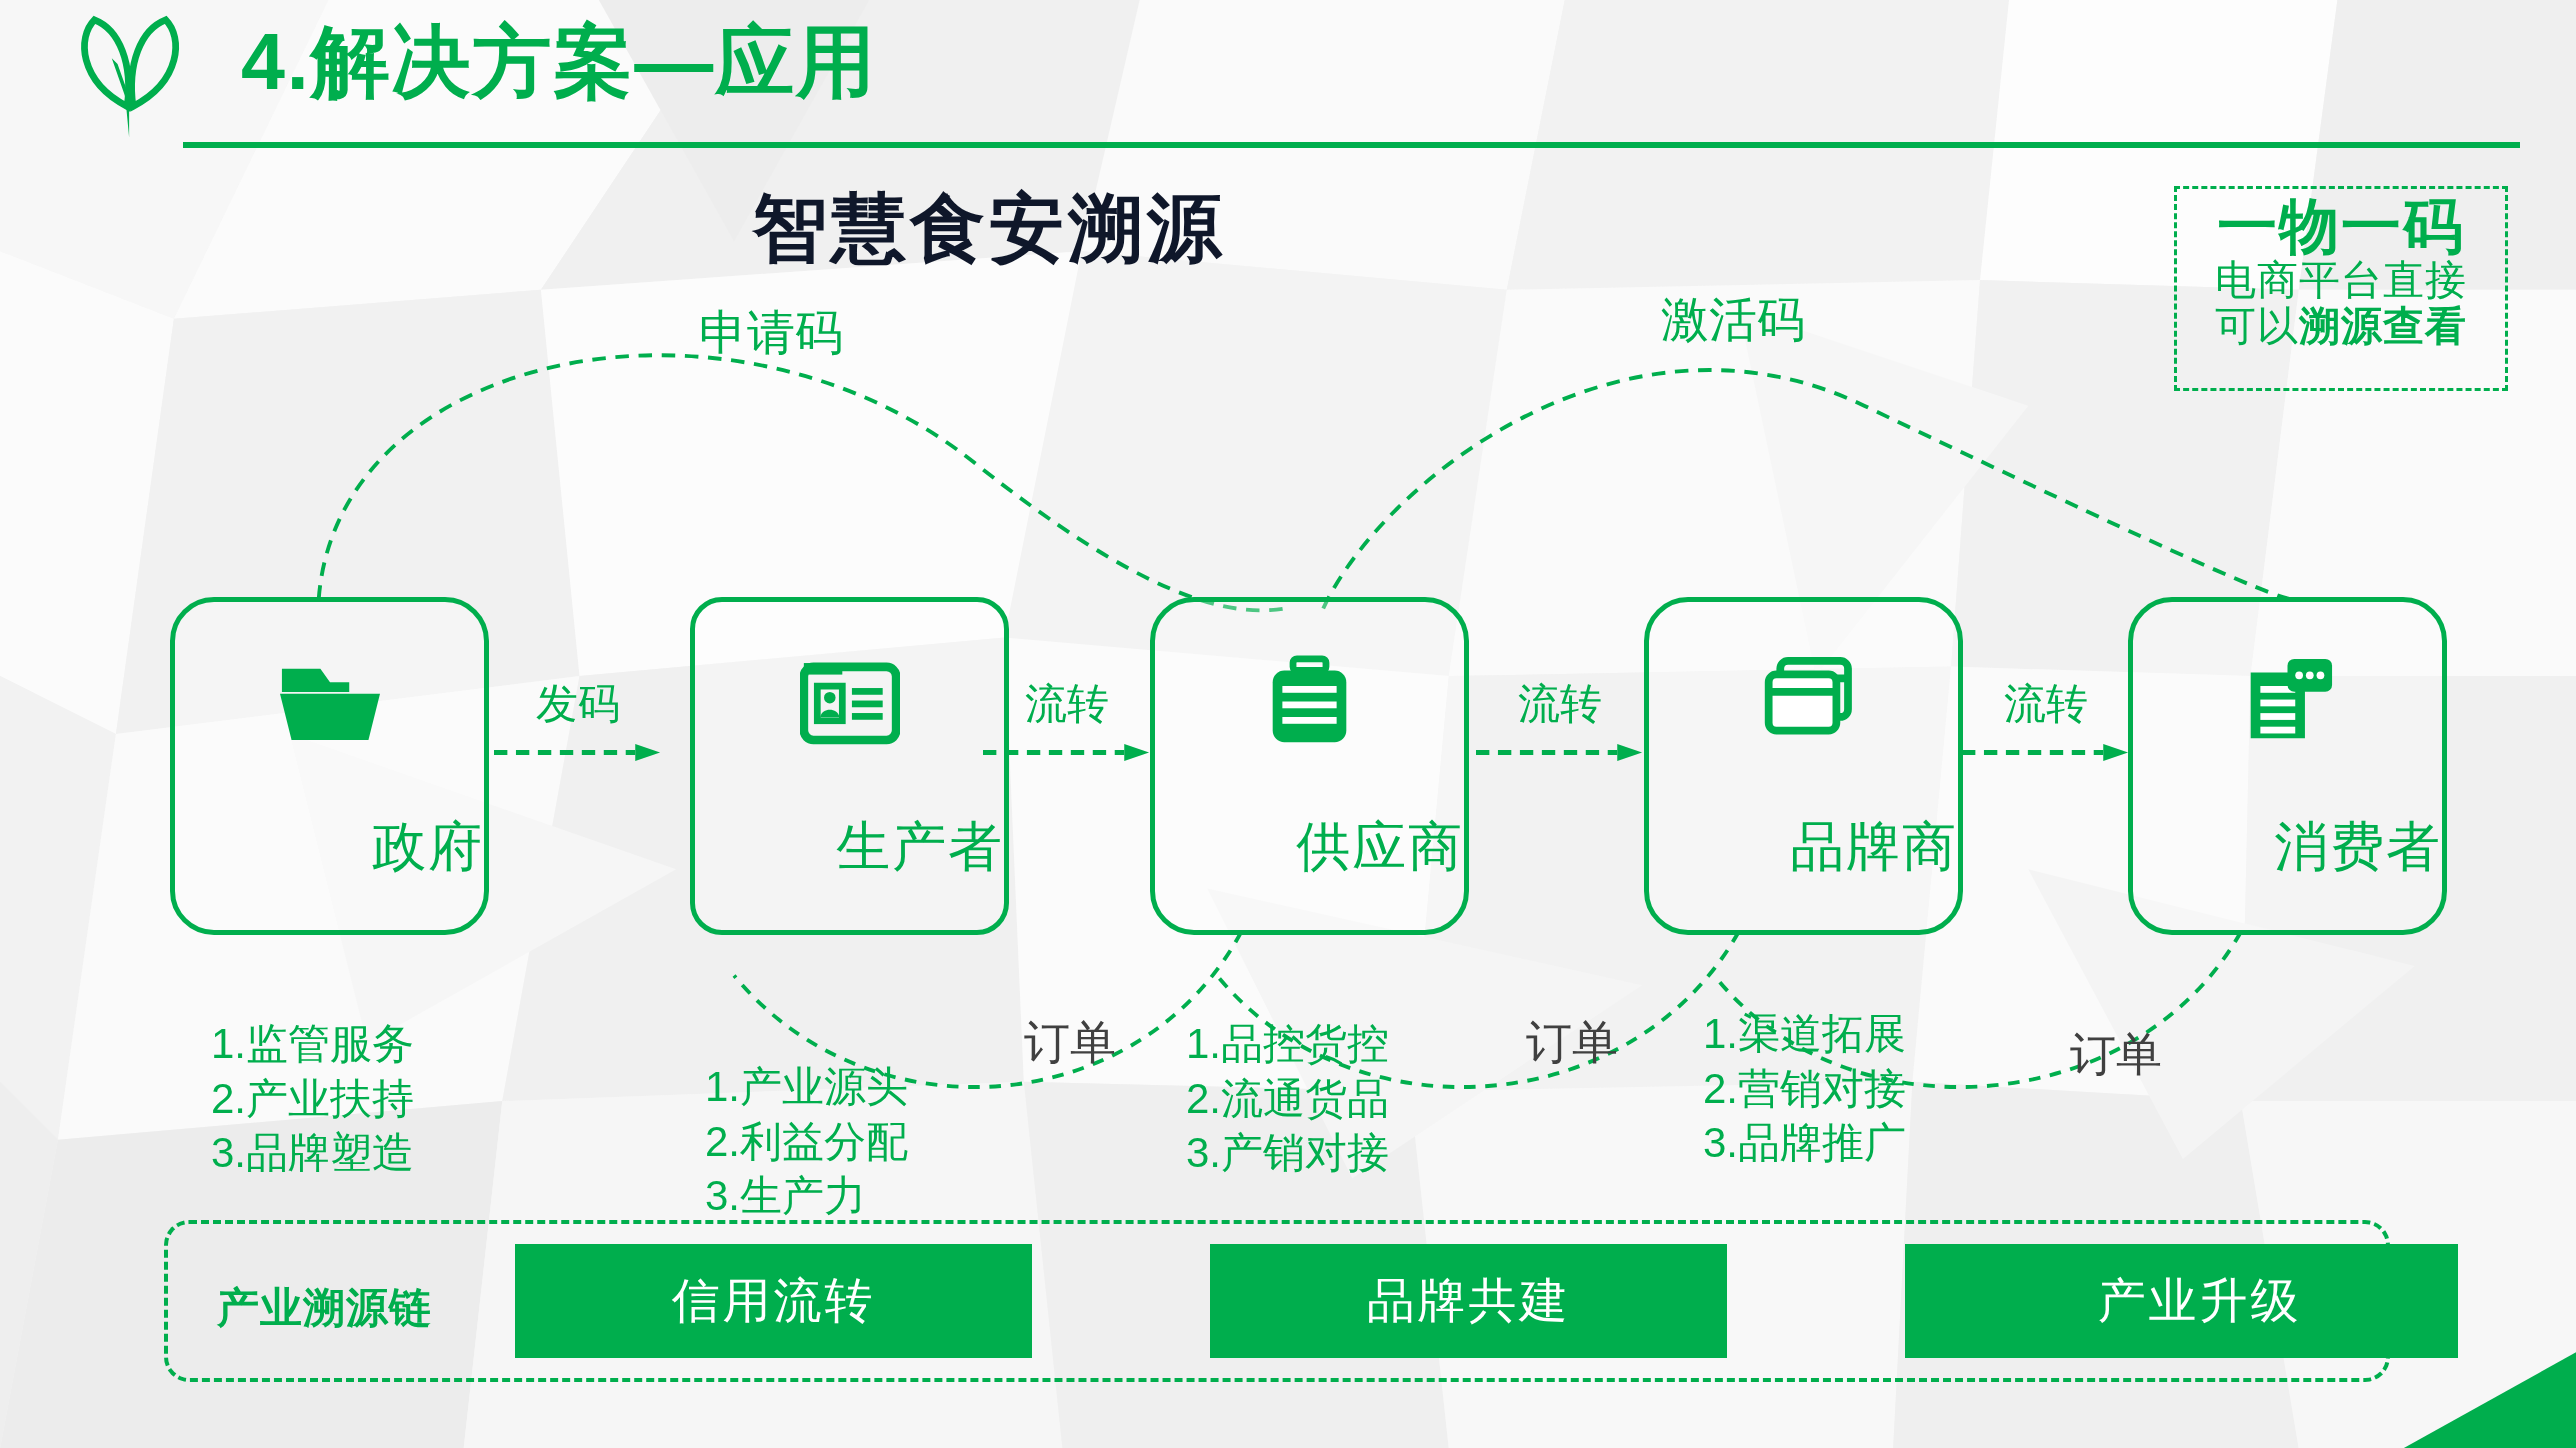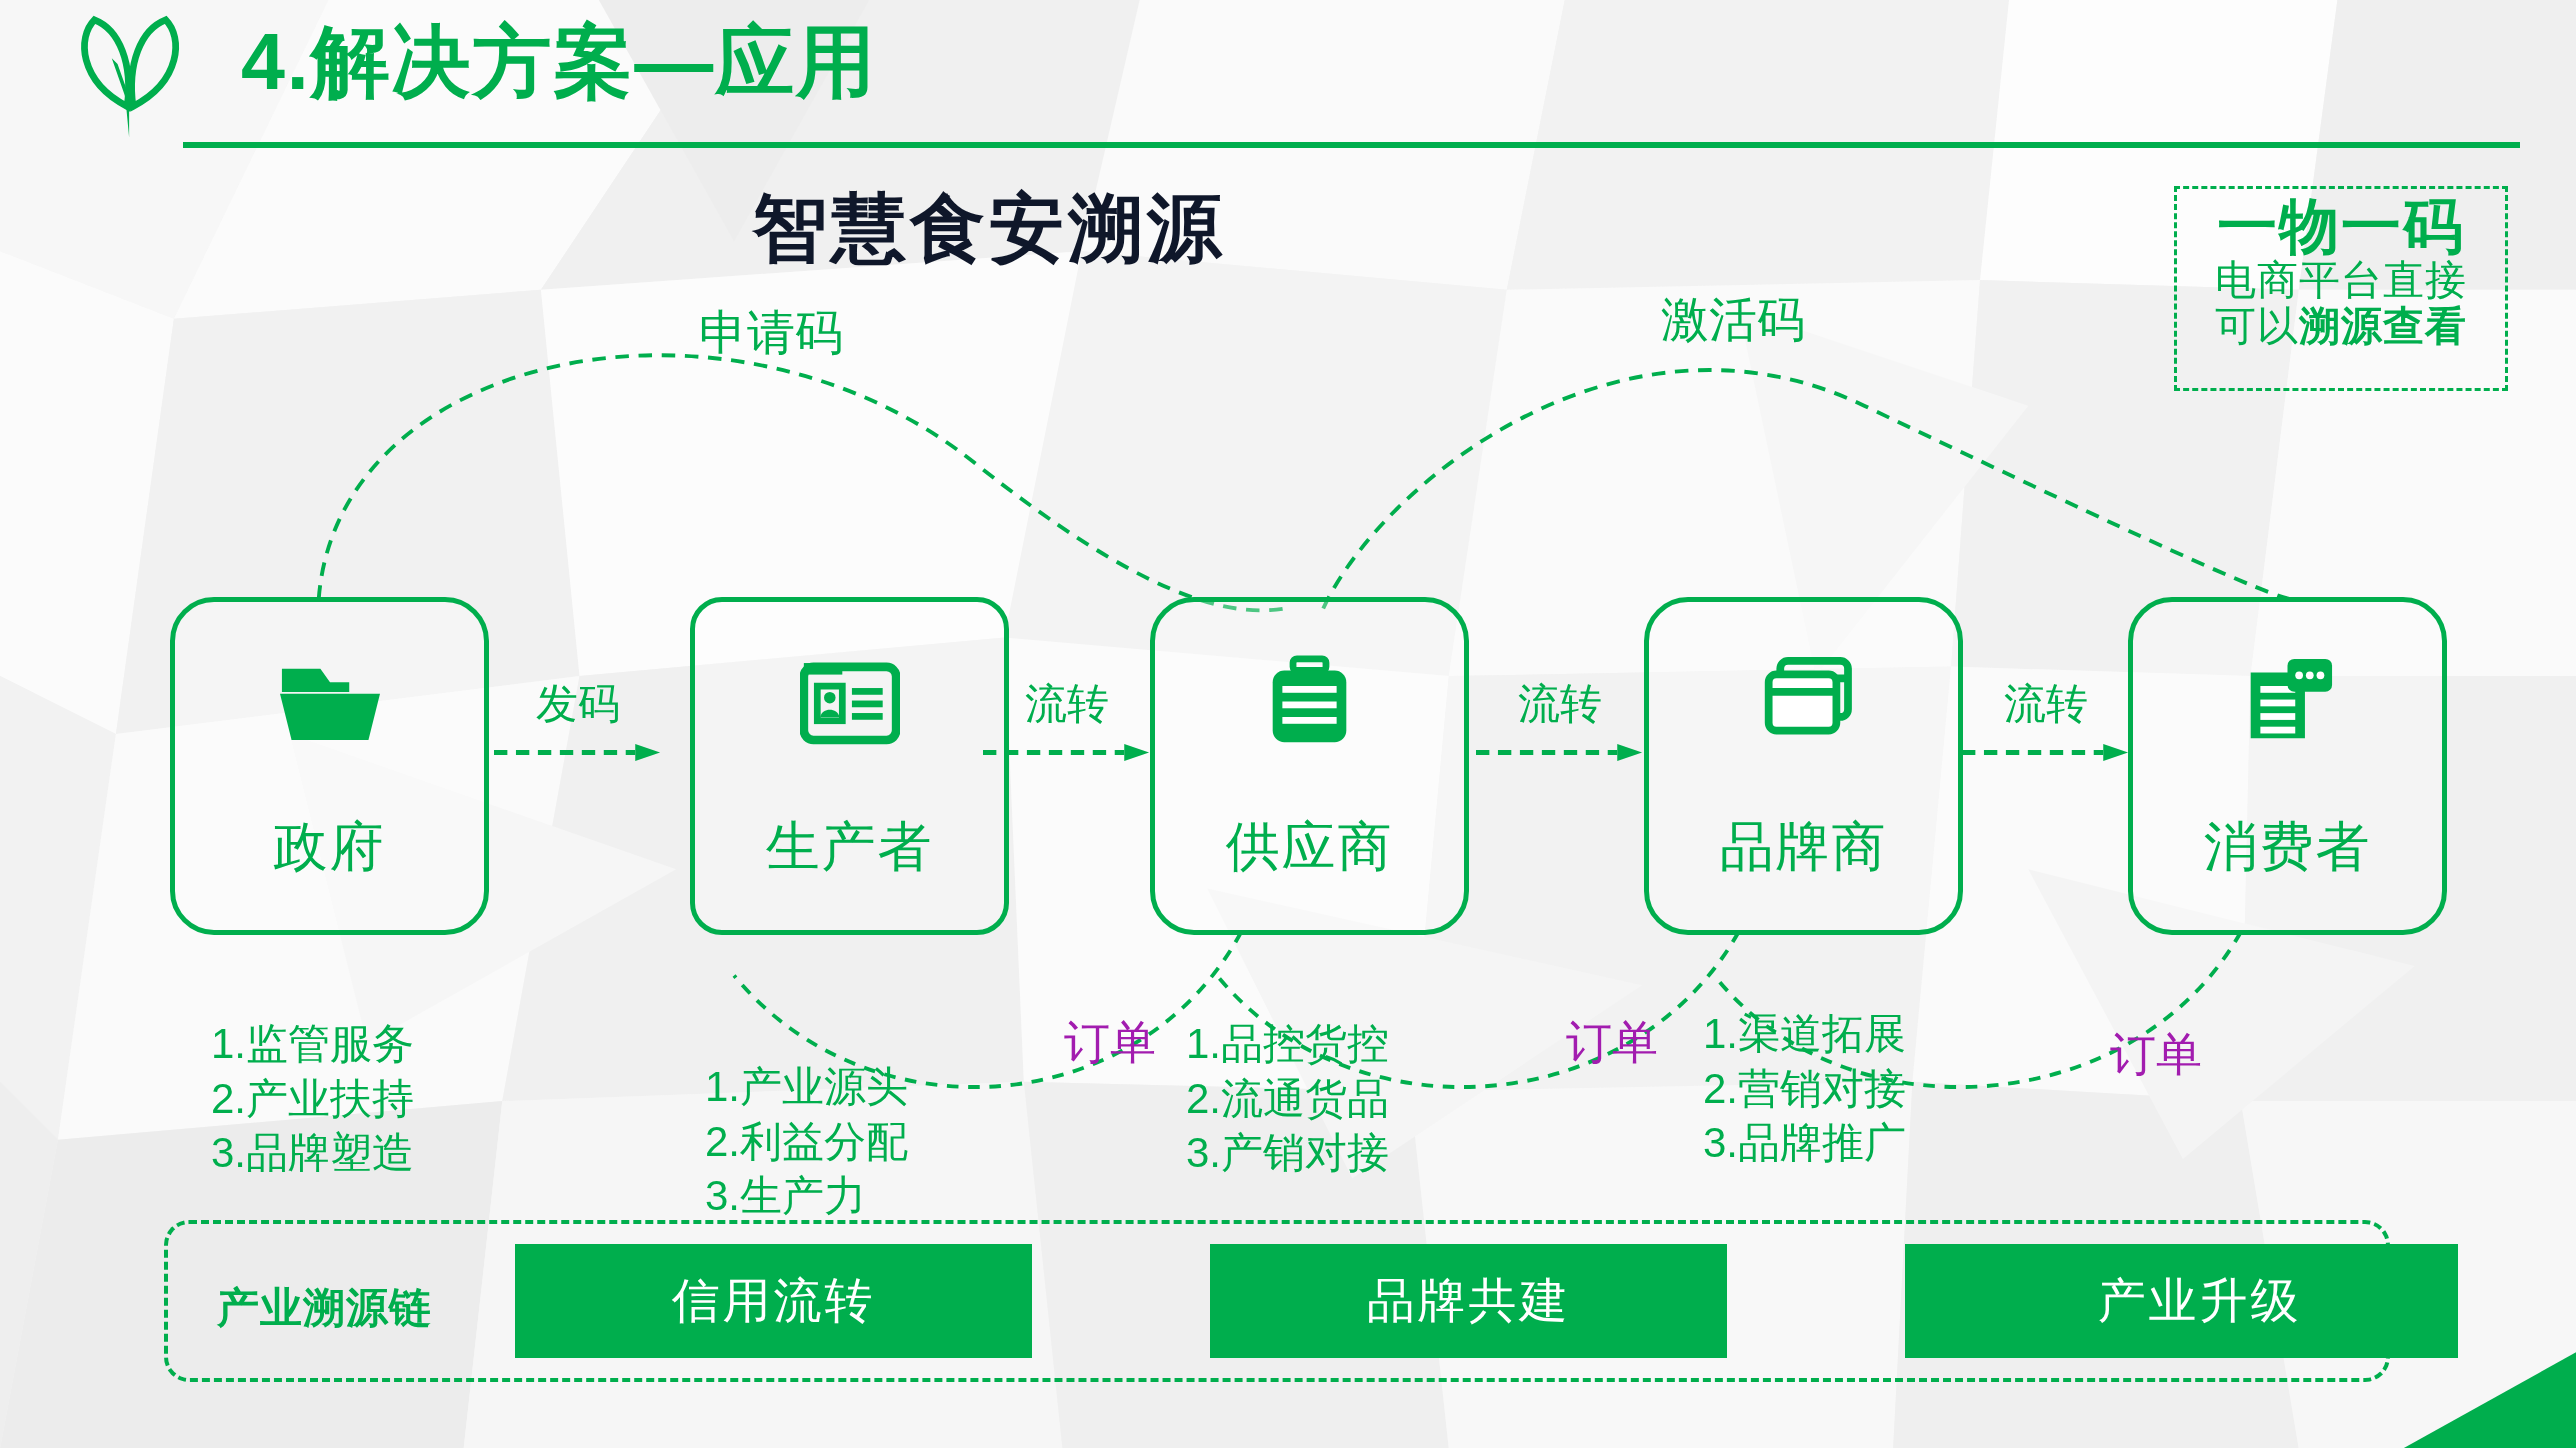--- a/index.html
+++ b/index.html
@@ -55,21 +55,21 @@
     position:absolute;width:319px;height:338px;
     border:5.8px solid #00AE4D;border-radius:44px;box-sizing:border-box;
     background:rgba(255,255,255,0.30);
   }
   .node .ico{
     position:absolute;left:0;right:0;top:46px;height:106px;
     display:flex;align-items:center;justify-content:center;
   }
   .node .lbl{
     position:absolute;left:0;right:0;bottom:46px;
-    text-align:center;font-size:54px;color:#00AE4D;letter-spacing:1.9px;
+    text-align:right;font-size:54px;color:#00AE4D;letter-spacing:1.9px;
   }
   #node-0{left:170px;top:597px;}
   #node-1{left:690px;top:597px;border-radius:32px;}
   #node-2{left:1150px;top:597px;}
   #node-3{left:1644px;top:597px;}
   #node-4{left:2128px;top:597px;width:319px;}
 
   
   .flow{position:absolute;width:174px;height:106px;}
   .flow .t{
@@ -86,21 +86,21 @@
   .details{
     position:absolute;font-size:42px;color:#00AE4D;line-height:1.30;
     white-space:nowrap;
   }
   #det-0{left:211px;top:1017px;}
   #det-1{left:705px;top:1060px;}
   #det-2{left:1186px;top:1017px;}
   #det-3{left:1703px;top:1007px;}
 
   
-  .ord{position:absolute;font-size:46px;color:#a21caf;white-space:nowrap;margin-left:40px;}
+  .ord{position:absolute;font-size:46px;color:#404040;white-space:nowrap;}
   #ord-0{left:1024px;top:1012px;}
   #ord-1{left:1526px;top:1012px;}
   #ord-2{left:2070px;top:1024px;}
 
   
   .bottombar{
     position:absolute;left:164px;top:1220px;width:2226px;height:162px;
     border:4.8px dashed #00AE4D;border-radius:25px;box-sizing:border-box;
   }
   .chain-label{

